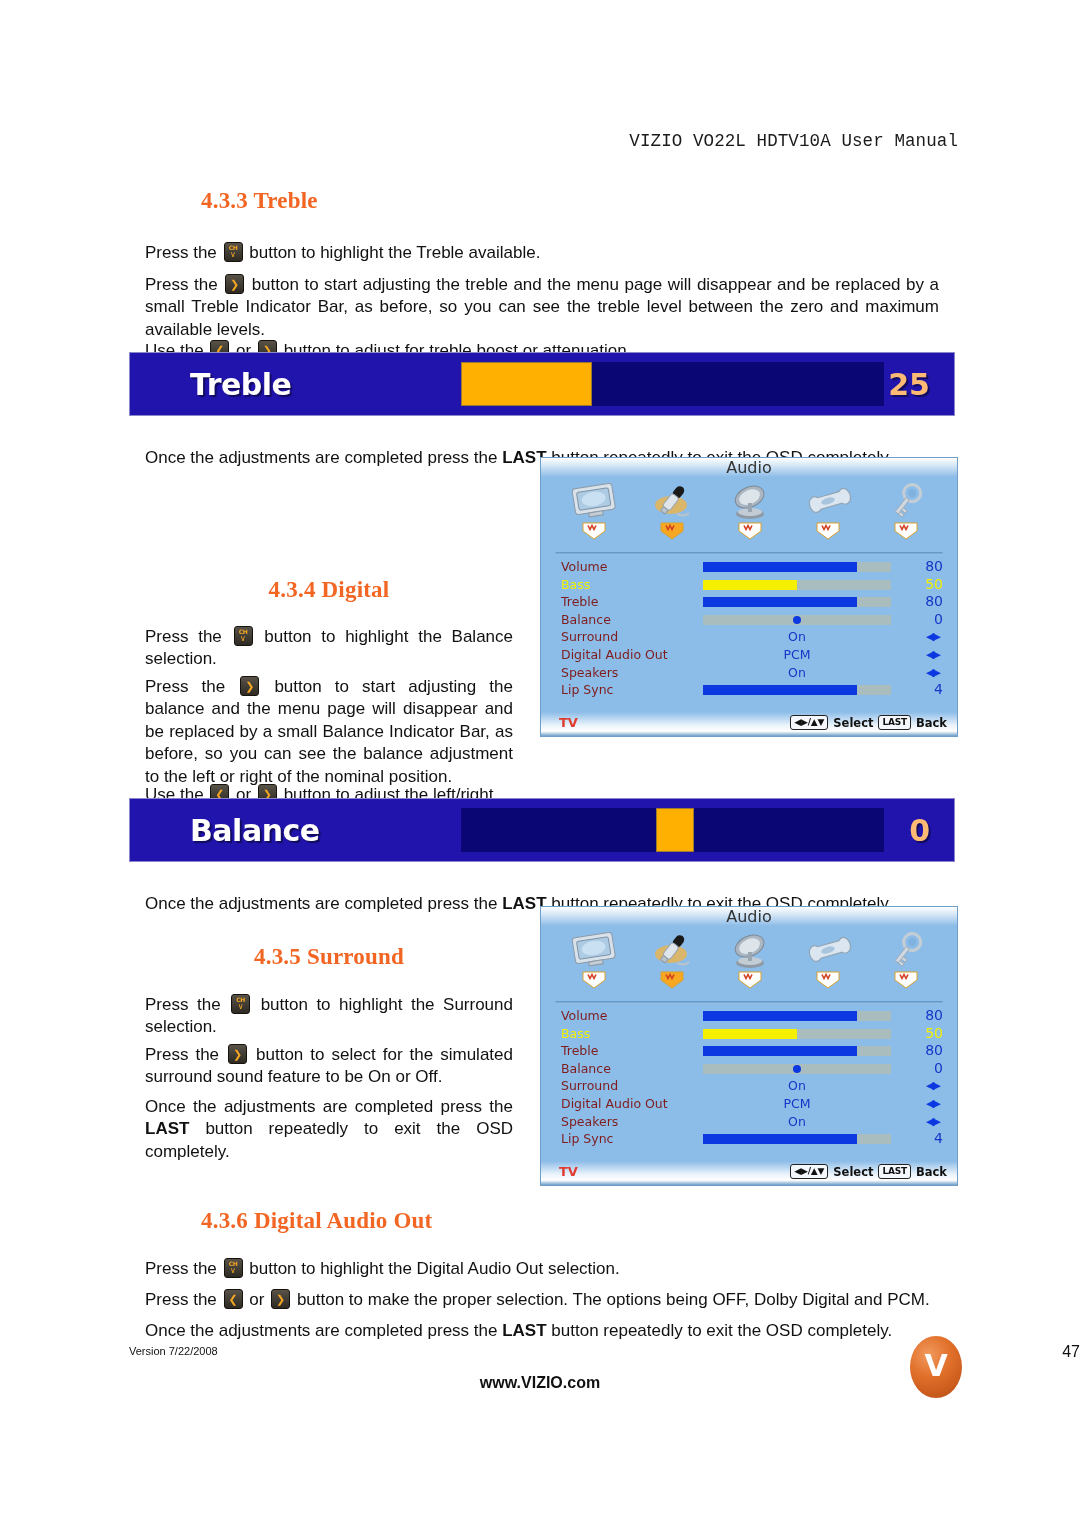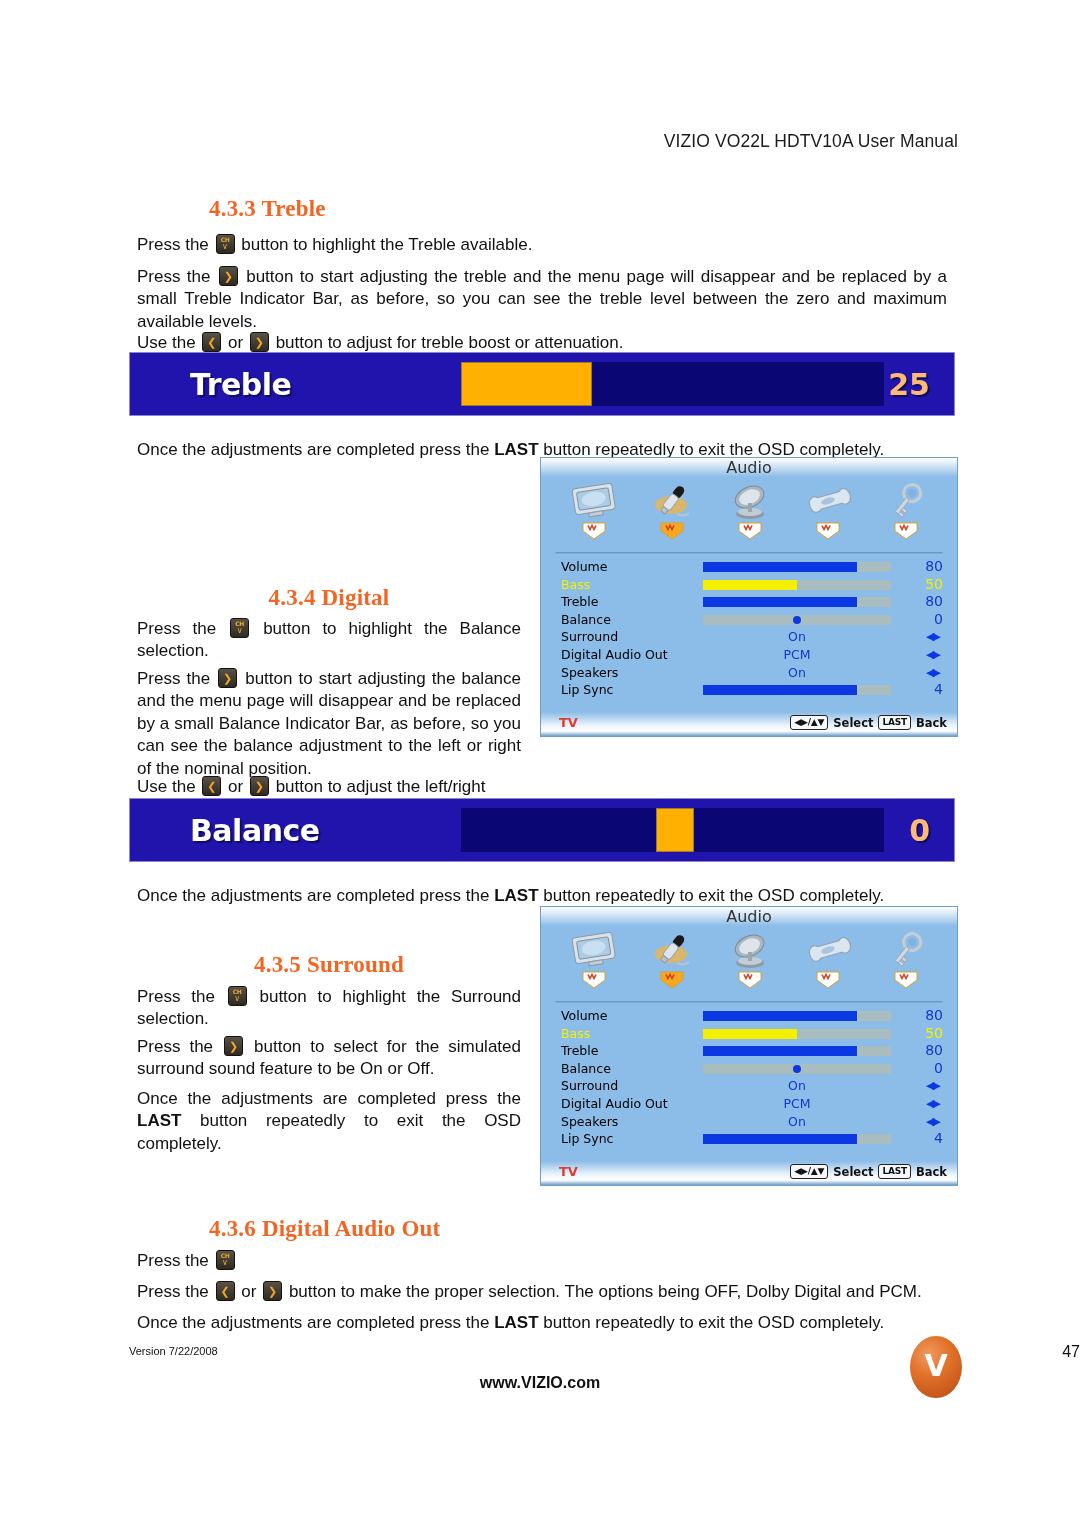--- a/index.html
+++ b/index.html
@@ -16,43 +16,44 @@
   }
 
   
   .page-header {
     position: absolute;
     top: 131px; right: 122px;
     font-size: 17.5px;
     letter-spacing: .1px;
     color: #1b1b1b;
     white-space: nowrap;
+    font-family: Liberation Mono, monospace;
   }
 
   
   .body-col {
     position: absolute;
     left: 129px;
   }
   .full-col { width: 826px; }
   .narrow-col { width: 400px; }
 
   h2.sect {
     font-family: "Liberation Serif", serif;
     font-weight: bold;
     color: #F26522;
     font-size: 23px;
-    margin: 8px;
+    margin: 0;
     letter-spacing: .2px;
   }
   h2.sect.indent-1 { padding-left: 72px; }
   h2.sect.center { text-align: center; }
 
   p.para {
-    margin: 8px;
+    margin: 16px;
     font-size: 17px;
     line-height: 1.32;
     color: #111;
   }
   p.justify { text-align: justify; }
   b.bold { font-weight: bold; }
 
   
   .btn-ico {
     display: inline-block;
@@ -176,21 +177,21 @@
     top: 100px;
   }
   .osd .row {
     position: relative;
     height: 17.6px;
   }
   .osd .row .rlabel {
     position: absolute;
     left: 20px; top: 0;
     font-size: 12.5px;
-    color: #000000;
+    color: #7f1d1d;
     line-height: 17.6px;
     white-space: nowrap;
   }
   .osd .row.sel .rlabel { color: #f4f000; }
   .osd .row .rbar {
     position: absolute;
     left: 162px; top: 4px;
     width: 188px; height: 10px;
     background: #a9bdbf;
   }
@@ -735,20 +736,21 @@
 </div>
 
 <div class="body-col full-col" style="top:1208px;">
   <h2 class="sect indent-1">4.3.6 Digital Audio Out</h2>
 </div>
 
 <div class="body-col full-col" style="top:1242px;">
   <p class="para">
     <span>Press the</span>
     <span class="btn-ico chdown"><span class="g t">CH</span><span class="g b">∨</span></span>
+    <span>button to highlight the Digital Audio Out selection.</span>
   </p>
 </div>
 
 <div class="body-col full-col" style="top:1273px;">
   <p class="para">
     <span>Press the</span>
     <span class="btn-ico arrow"><span class="g a">❮</span></span>
     <span>or</span>
     <span class="btn-ico arrow"><span class="g a">❯</span></span>
     <span>button to make the proper selection. The options being OFF, Dolby Digital and PCM.</span>

